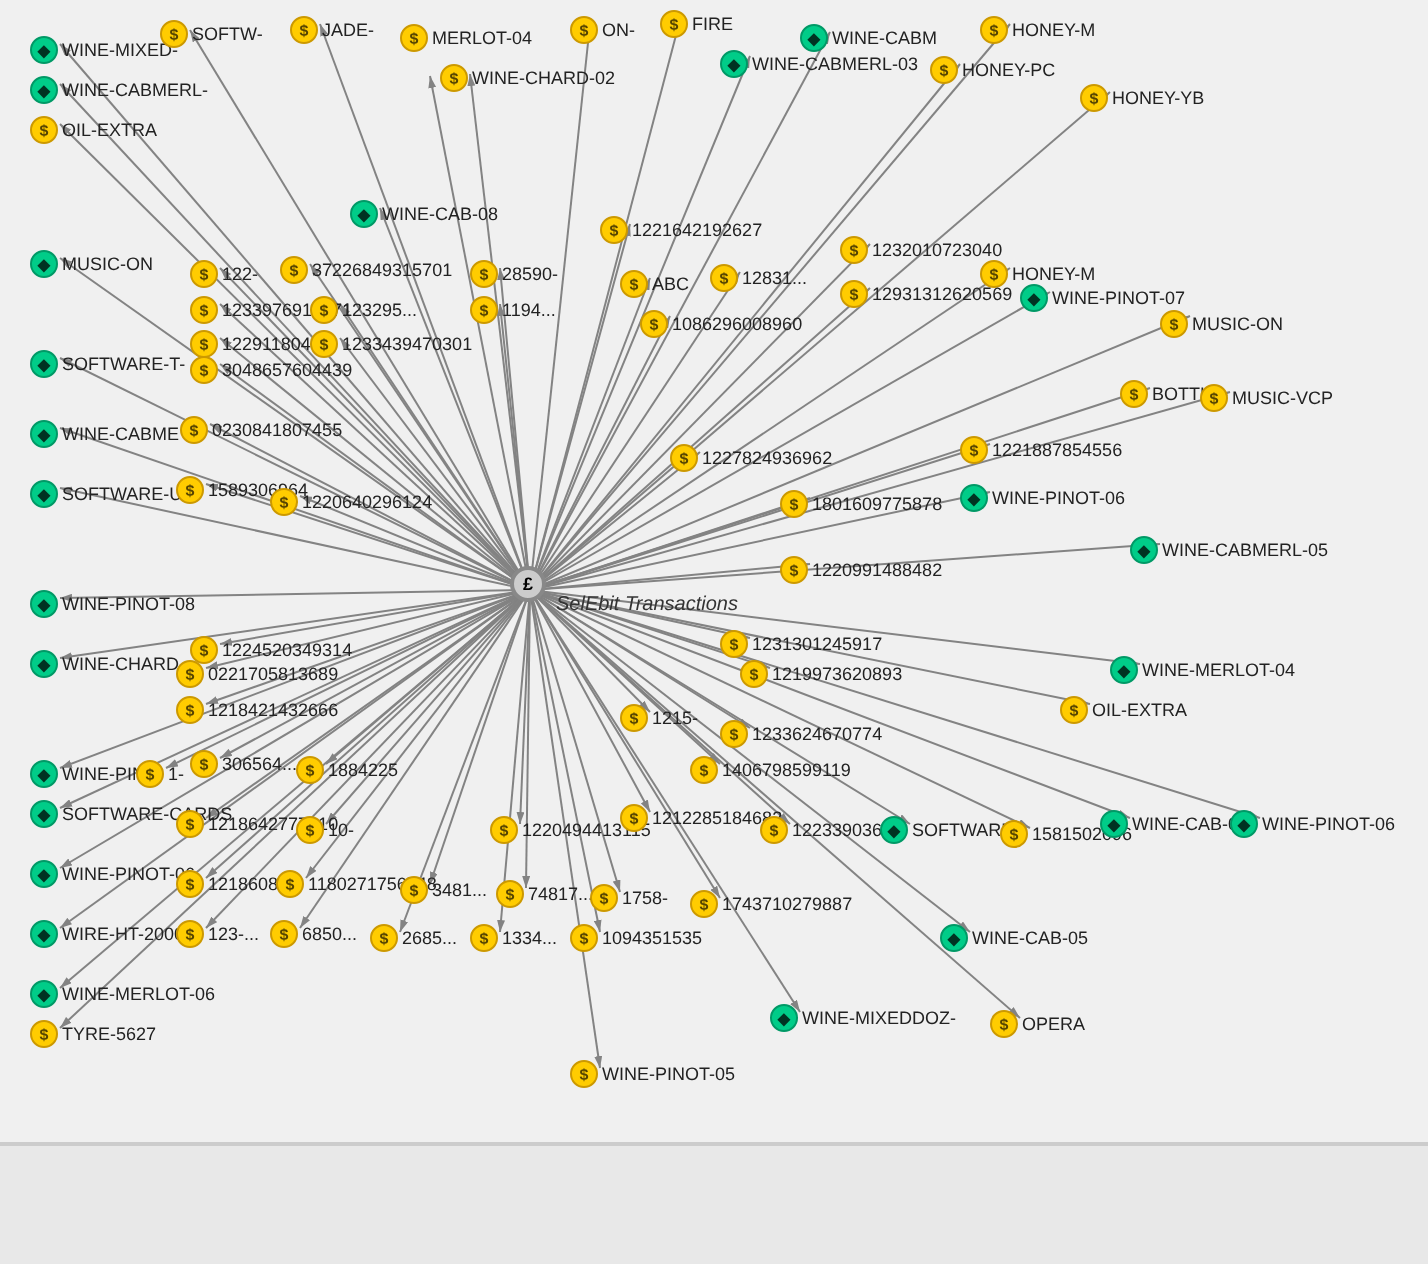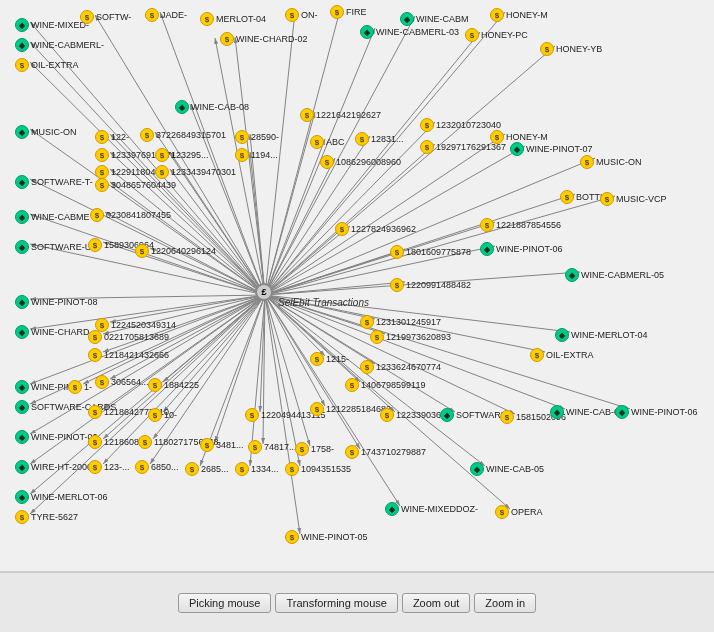--- a/index.html
+++ b/index.html
@@ -302,21 +302,21 @@
     <div class="node" style="left: 310px; top: 135px;">
       <div class="node-icon node-yellow">$</div>
       <span class="node-label">ABC</span>
     </div>
     <div class="node" style="left: 355px; top: 132px;">
       <div class="node-icon node-yellow">$</div>
       <span class="node-label">12831...</span>
     </div>
     <div class="node" style="left: 420px; top: 140px;">
       <div class="node-icon node-yellow">$</div>
-      <span class="node-label">19297176291367</span>
+      <span class="node-label">12931312620569</span>
     </div>
     <div class="node" style="left: 510px; top: 142px;">
       <div class="node-icon node-green">◆</div>
       <span class="node-label">WINE-PINOT-07</span>
     </div>
     <div class="node" style="left: 95px; top: 148px;">
       <div class="node-icon node-yellow">$</div>
       <span class="node-label">1233976914971</span>
     </div>
     <div class="node" style="left: 155px; top: 148px;">
@@ -579,19 +579,13 @@
       <div class="node-icon node-yellow">$</div>
       <span class="node-label">OPERA</span>
     </div>
     <div class="node" style="left: 285px; top: 530px;">
       <div class="node-icon node-yellow">$</div>
       <span class="node-label">WINE-PINOT-05</span>
     </div>
   </div>
 
 <div id="toolbar">
-  <div class="toolbar-row">
-    <button class="toolbar-btn">Picking mouse</button>
-    <button class="toolbar-btn">Transforming mouse</button>
-    <button class="toolbar-btn">Zoom out</button>
-    <button class="toolbar-btn">Zoom in</button>
-  </div>
 </div>
 
 </body></html>

